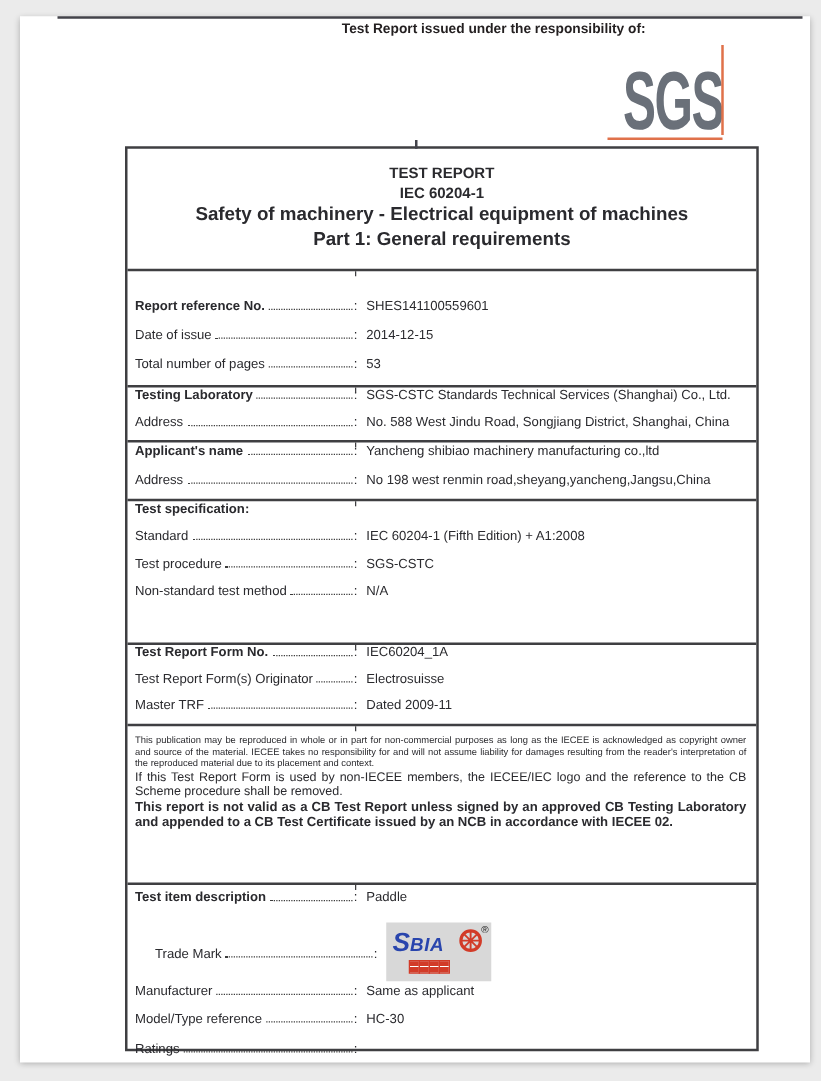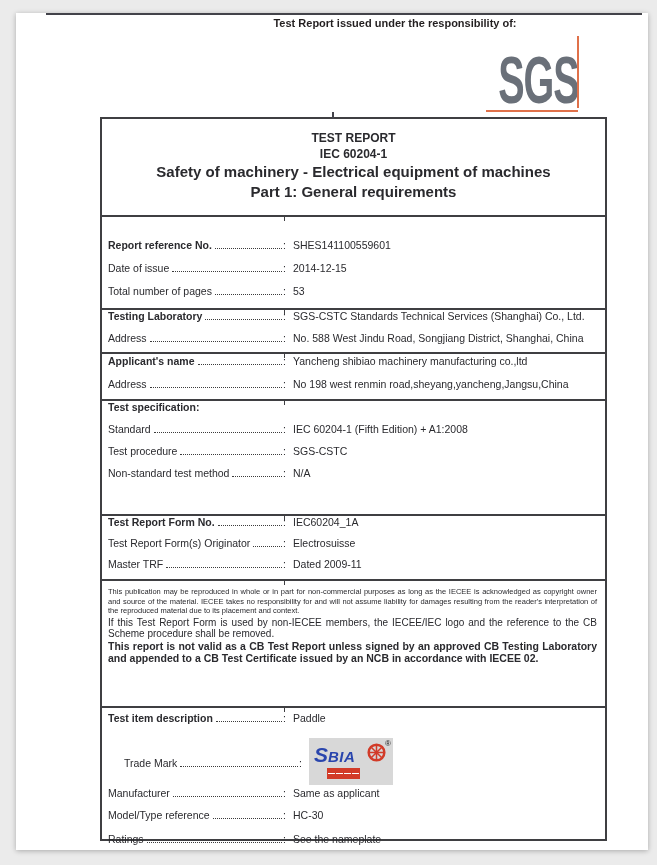--- a/index.html
+++ b/index.html
@@ -306,18 +306,17 @@
             <span class="colon">:</span>
           </div>
         <div class="vc">HC-30</div>
       </div>
       <div class="row row-b">
         <div class="lc">
             <span class="lbl">Ratings</span>
             <span class="leader"></span>
             <span class="colon">:</span>
           </div>
-        <div class="vc">See the nameplate</div>
       </div>
     </div>
 
   </div>
 </div>
 
 </body></html>

